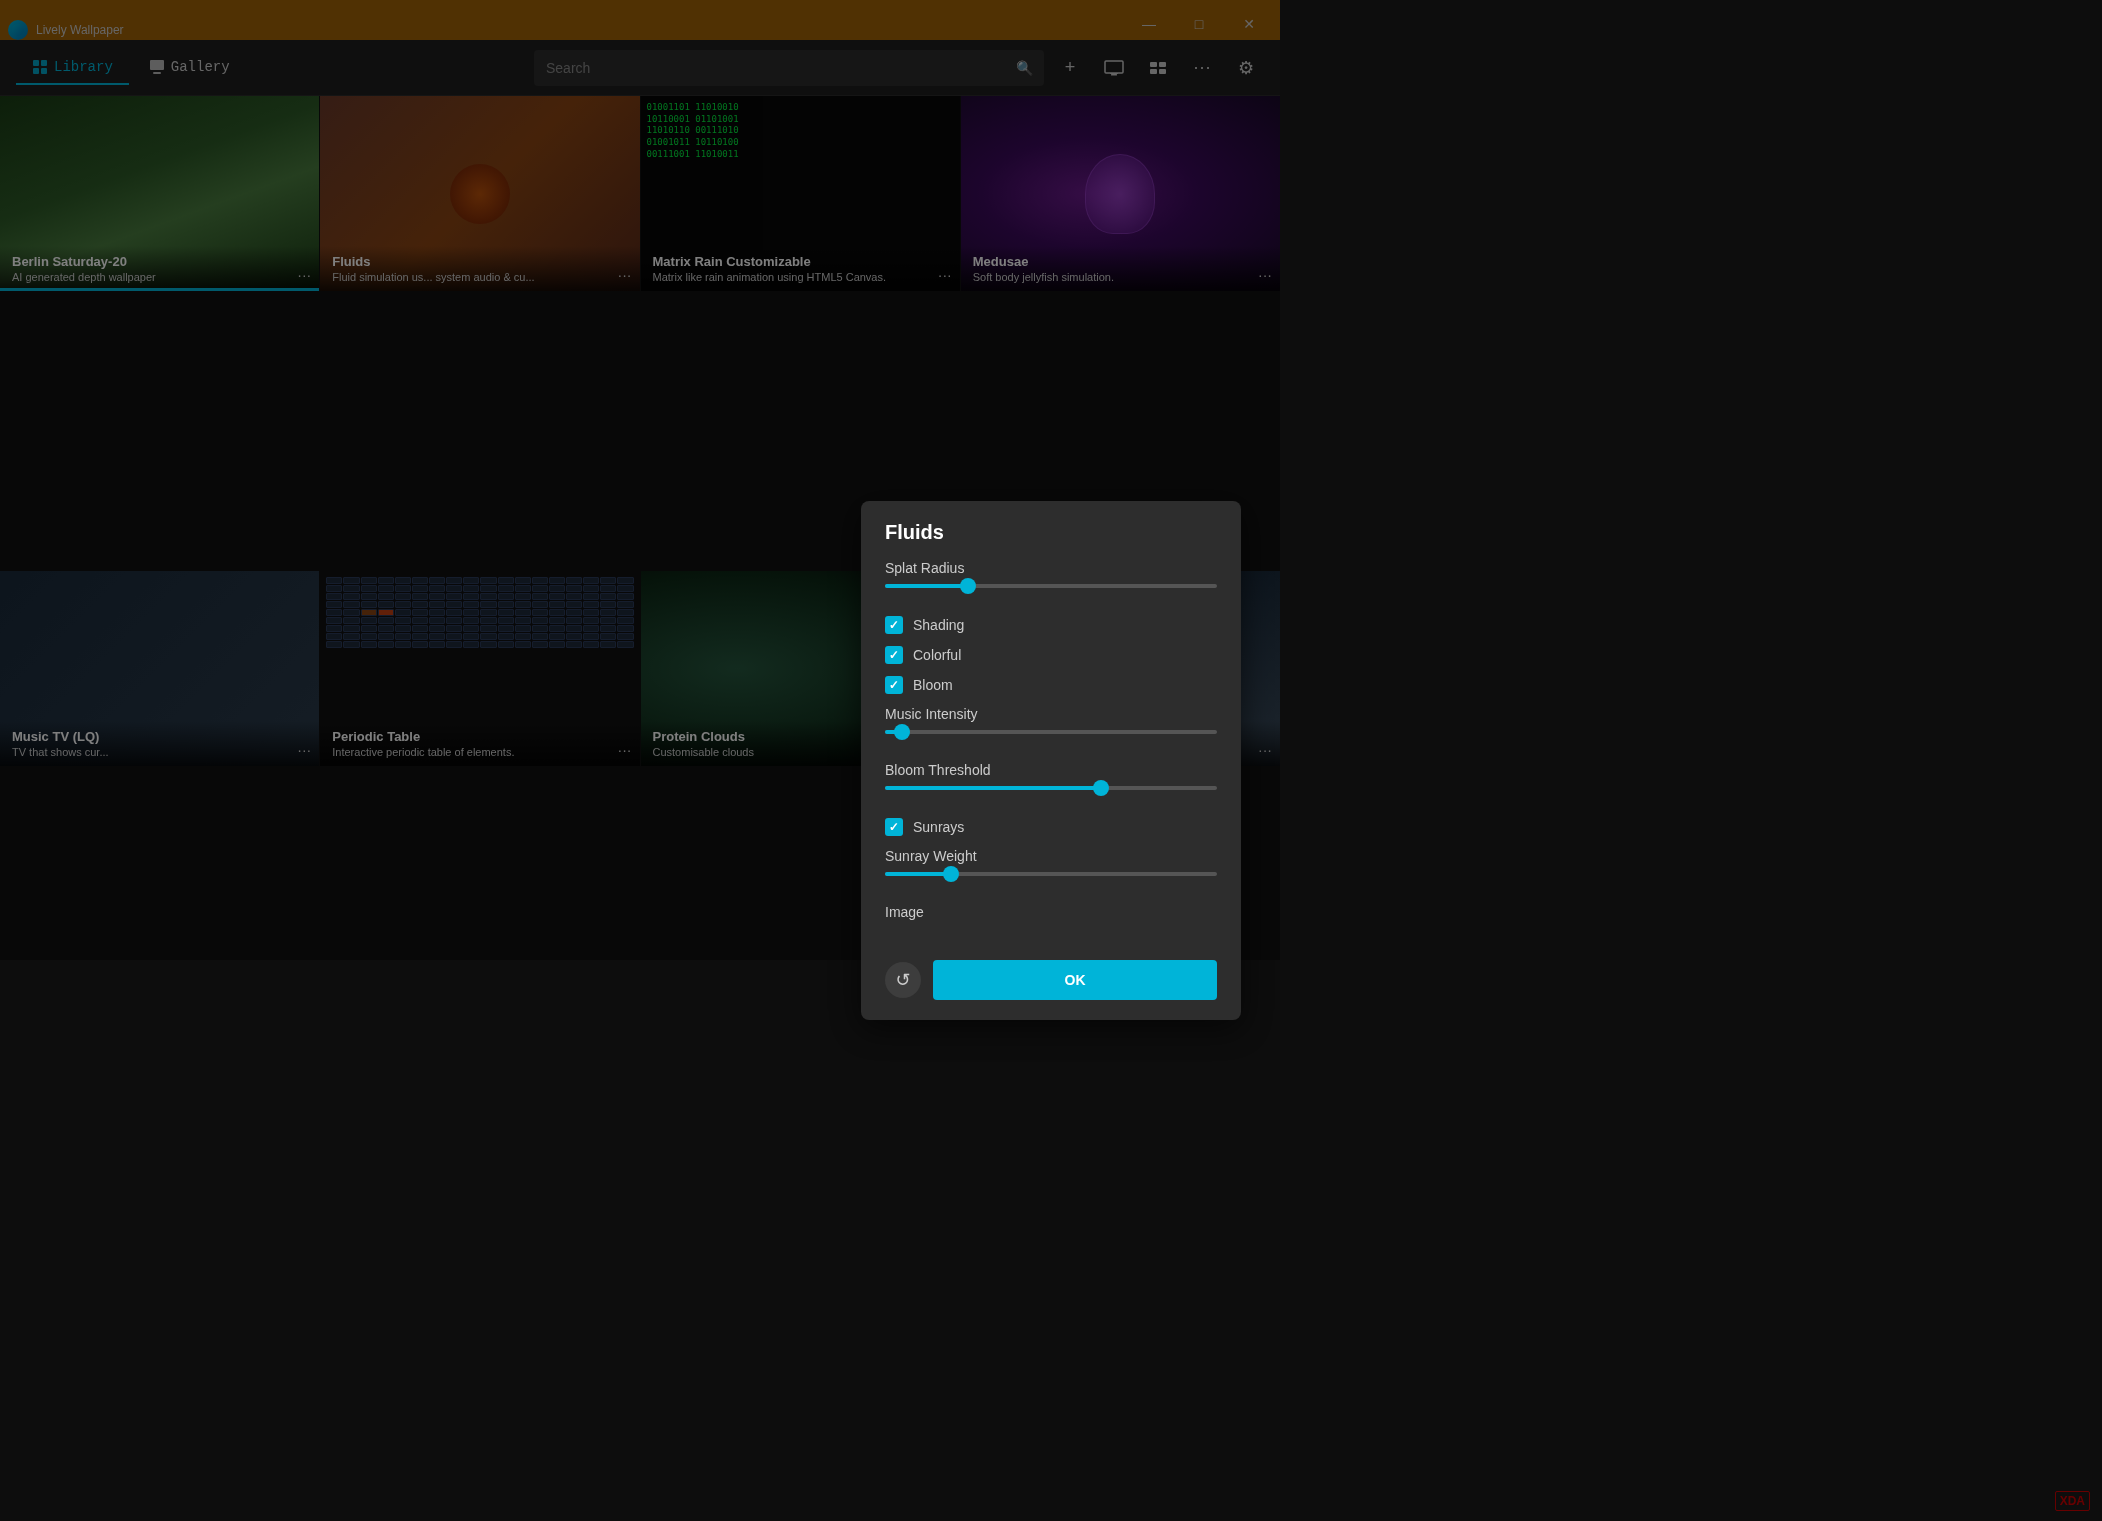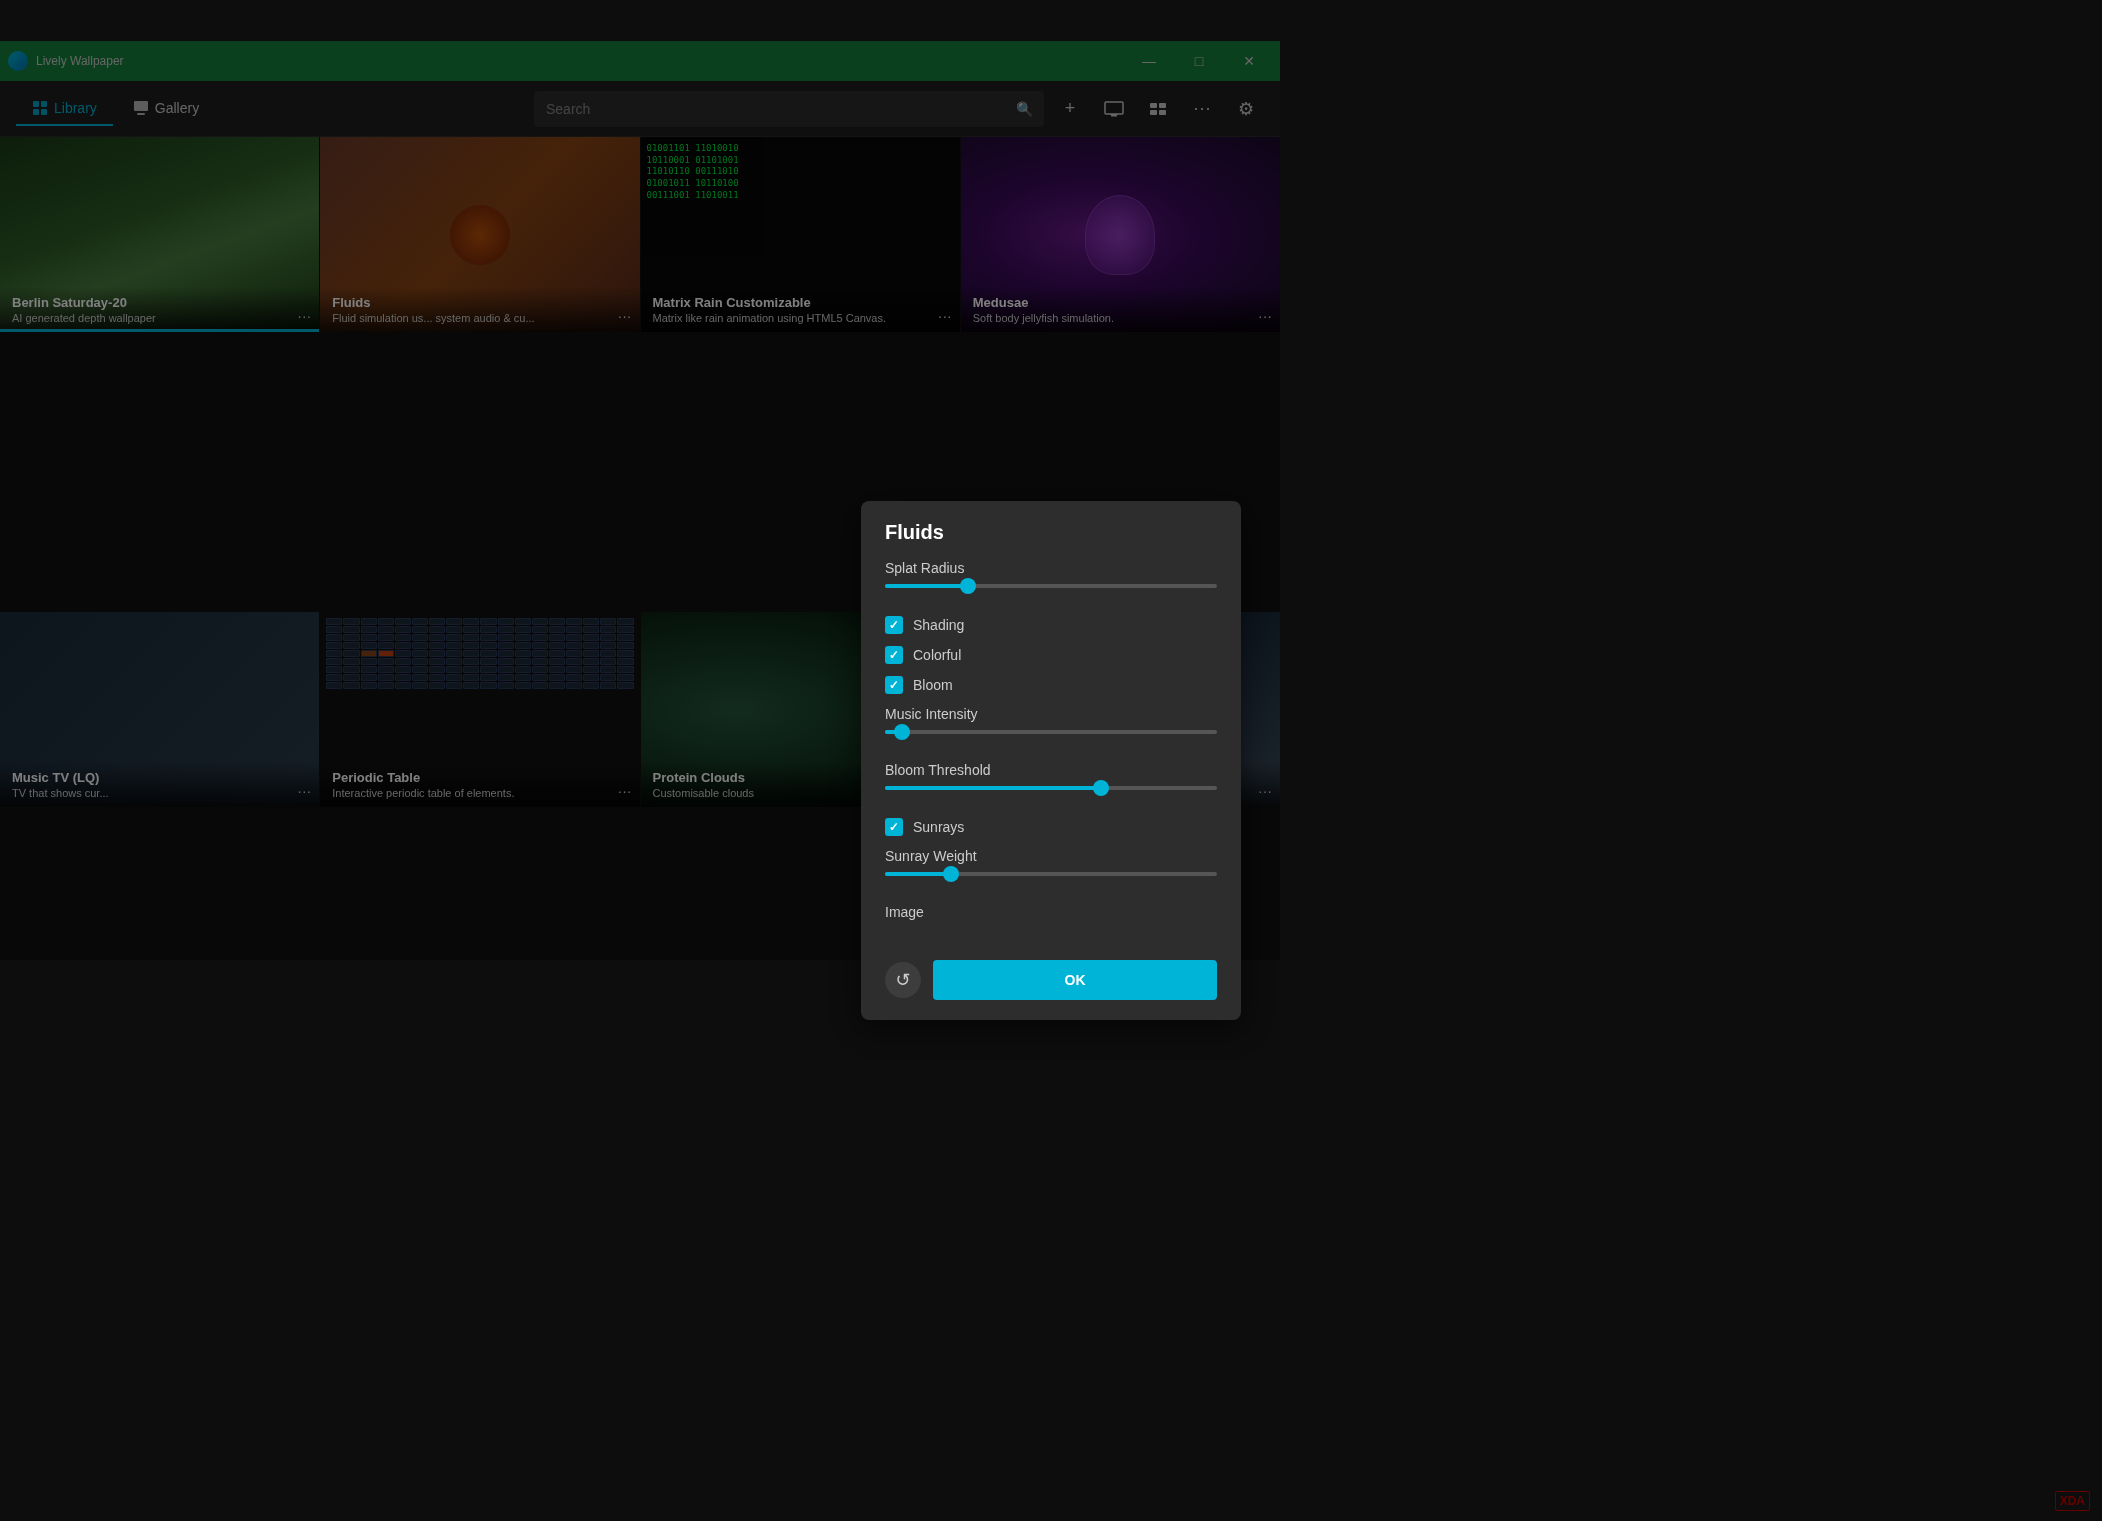--- a/index.html
+++ b/index.html
@@ -9,28 +9,27 @@
       background: #1a1a1a;
       font-family: 'Segoe UI', sans-serif;
       color: #ffffff;
       overflow: hidden;
       position: relative;
     }
 
     
     .title-bar {
       display: flex;
-      align-items: center;
+      align-items: flex-end;
       justify-content: space-between;
       height: 40px;
-      background: #15803d;
+      background: #a16207;
       padding: 0 8px;
       position: relative;
       z-index: 10;
-      margin-top: 41px;
     }
     .title-bar-left {
       display: flex;
       align-items: center;
       gap: 8px;
     }
     .app-icon {
       width: 20px;
       height: 20px;
       background: linear-gradient(135deg, #00b4d8, #0077b6);
@@ -79,20 +78,21 @@
     .nav-tab {
       display: flex;
       align-items: center;
       gap: 6px;
       padding: 8px 16px;
       cursor: pointer;
       font-size: 14px;
       color: #cccccc;
       border-bottom: 2px solid transparent;
       position: relative;
+      font-family: Liberation Mono, monospace;
     }
     .nav-tab.active {
       color: #00b4d8;
       border-bottom: 2px solid #00b4d8;
     }
     .search-bar {
       flex: 1;
       max-width: 520px;
       position: relative;
     }

